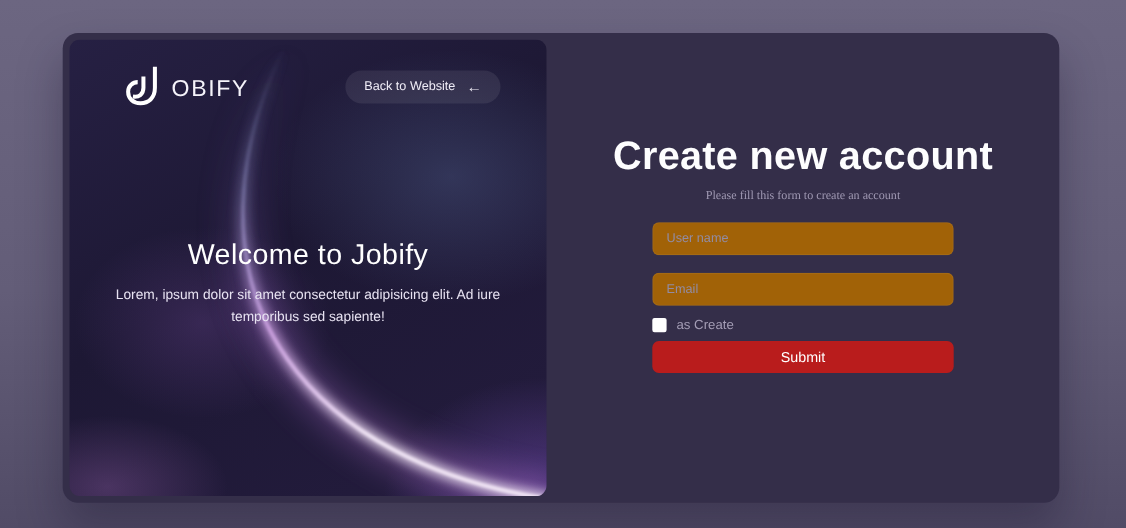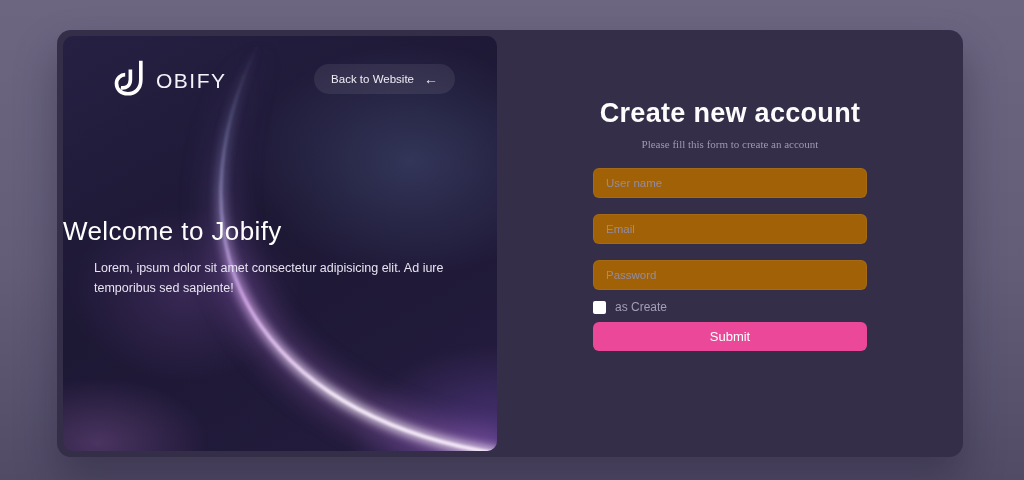--- a/index.html
+++ b/index.html
@@ -32,47 +32,47 @@
   }
   .logo { display:flex; align-items:center; gap:3px; color:#fff; }
   .logo-word { font-size:21px; letter-spacing:1.5px; font-weight:400; color:#f5f3fa; padding-top:4px; }
   .back-btn {
     display:flex; align-items:center; gap:10px;
     background:rgba(255,255,255,0.08); border:none; cursor:pointer;
     color:#efecf6; font-size:11.5px; font-family:inherit;
     padding:8px 17px; border-radius:16px;text-align:right;
   }
   .back-arrow { font-size:14px; line-height:1; }
-  .panel-copy { position:absolute; left:0; right:0; top:180px; color:#fff; }
+  .panel-copy { position:absolute; left:0; right:0; top:180px; text-align:center; color:#fff; }
   .panel-heading { font-size:26px; font-weight:400; letter-spacing:0.4px; }
   .panel-sub {
     margin:11px auto 0; width:372px;
     font-size:12.5px; line-height:1.6; color:#e8e3f2;
   }
   
   .form-side {
     position:absolute; left:440px; top:0; right:0; bottom:0;
     display:flex; flex-direction:column; align-items:center;
   }
-  .form-title { margin-top:68px; font-size:27px; font-weight:700; color:#fdfdfe; text-align:center; letter-spacing:0.3px; }
+  .form-title { margin-top:91px; font-size:36px; font-weight:700; color:#fdfdfe; text-align:center; letter-spacing:0.3px; }
   .form-subtitle { margin-top:9px; font-size:11px; color:#9f98b2; text-align:center;font-family:Liberation Serif, serif; }
   .form-col { width:274px; display:flex; flex-direction:column; }
   .input {
     margin-top:16px; height:30px; width:100%;
     background:#a16207; border:1px solid rgba(255,255,255,0.05); border-radius:6px;
     color:#e8e4f0; font-size:11.5px; font-family:inherit; padding:0 12px; outline:none;
   }
   .input:first-child { margin-top:18px; }
   .input::placeholder { color:#928ca4; }
   .checkbox-row { display:flex; align-items:center; gap:9px; margin-top:10px; cursor:pointer; }
   .checkbox { width:13px; height:13px; background:#ffffff; border-radius:2px; flex:0 0 auto; }
   .checkbox-label { font-size:12px; color:#a59eb6; }
   .submit {
     margin-top:8px; height:29px; width:100%;
-    background:#ec4899; border:none; border-radius:6px; cursor:pointer;
+    background:#b91c1c; border:none; border-radius:6px; cursor:pointer;
     color:#ffffff; font-size:13px; font-family:inherit;
   }
 </style>
 </head>
 <body>
 
 <div class="card">
 
   <div class="panel">
     <svg class="arc-svg" width="434" height="415" viewBox="0 0 434 415">
@@ -126,21 +126,20 @@
     </div>
   </div>
 
   <div class="form-side">
     <h1 class="form-title">Create new account</h1>
     <div class="form-subtitle">Please fill this form to create an account</div>
 
     <form class="form-col">
       <input class="input" type="text" placeholder="User name" style="">
       <input class="input" type="text" placeholder="Email" style="">
-      <input class="input" type="password" placeholder="Password" style="">
 
       <div class="checkbox-row">
         <span class="checkbox"></span>
         <span class="checkbox-label">as Create</span>
       </div>
 
       <button class="submit" type="button">Submit</button>
     </form>
   </div>
 

